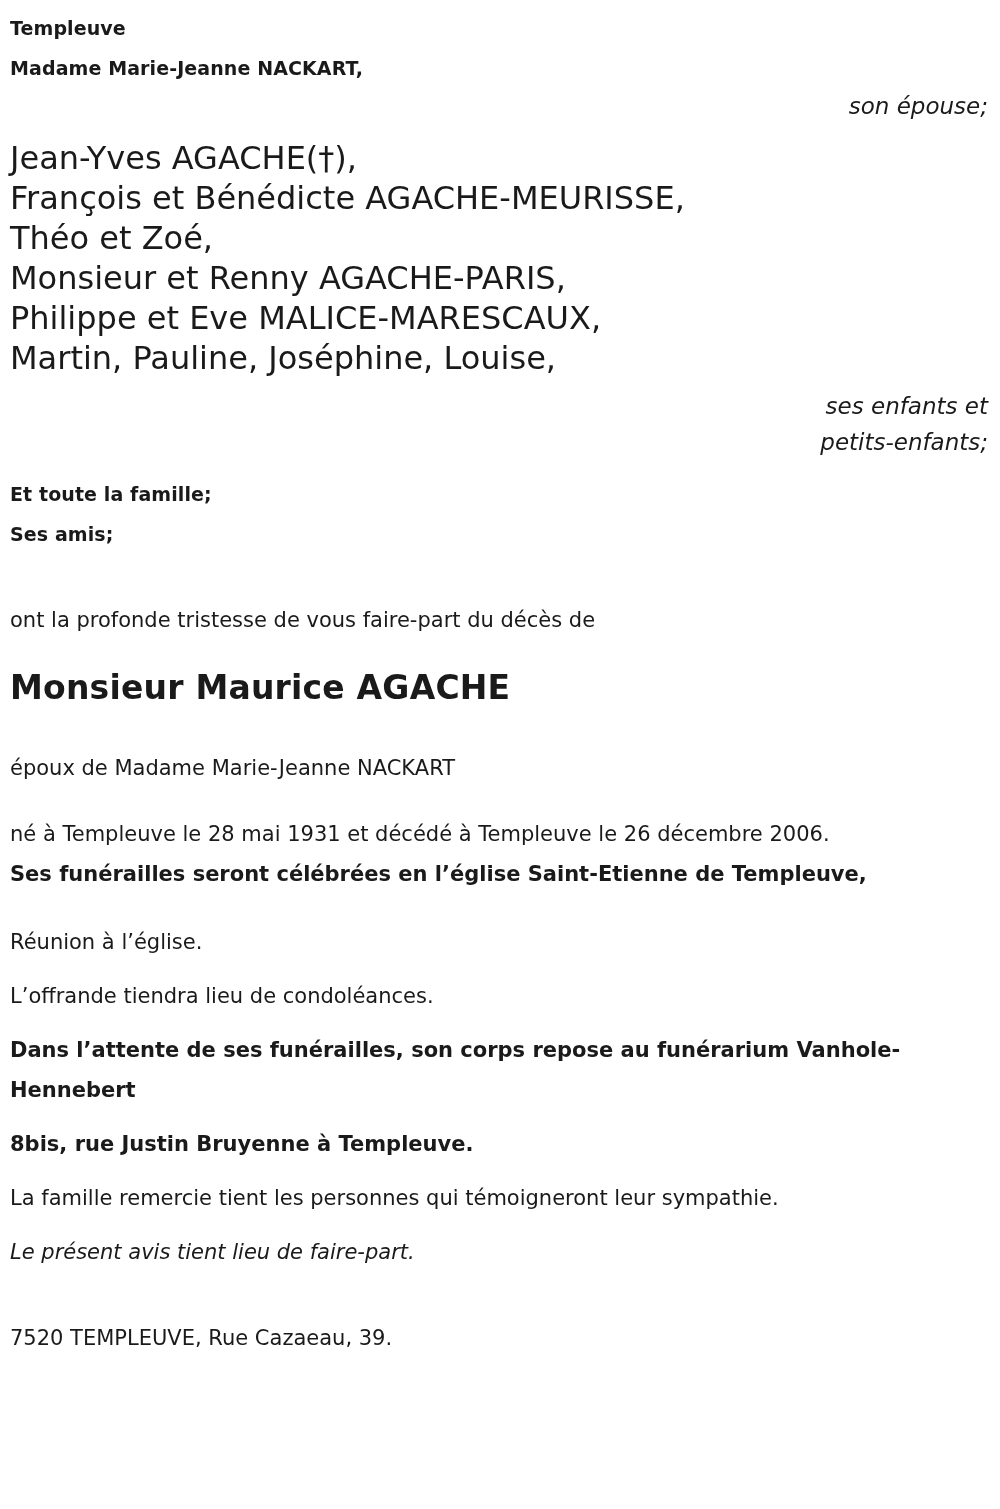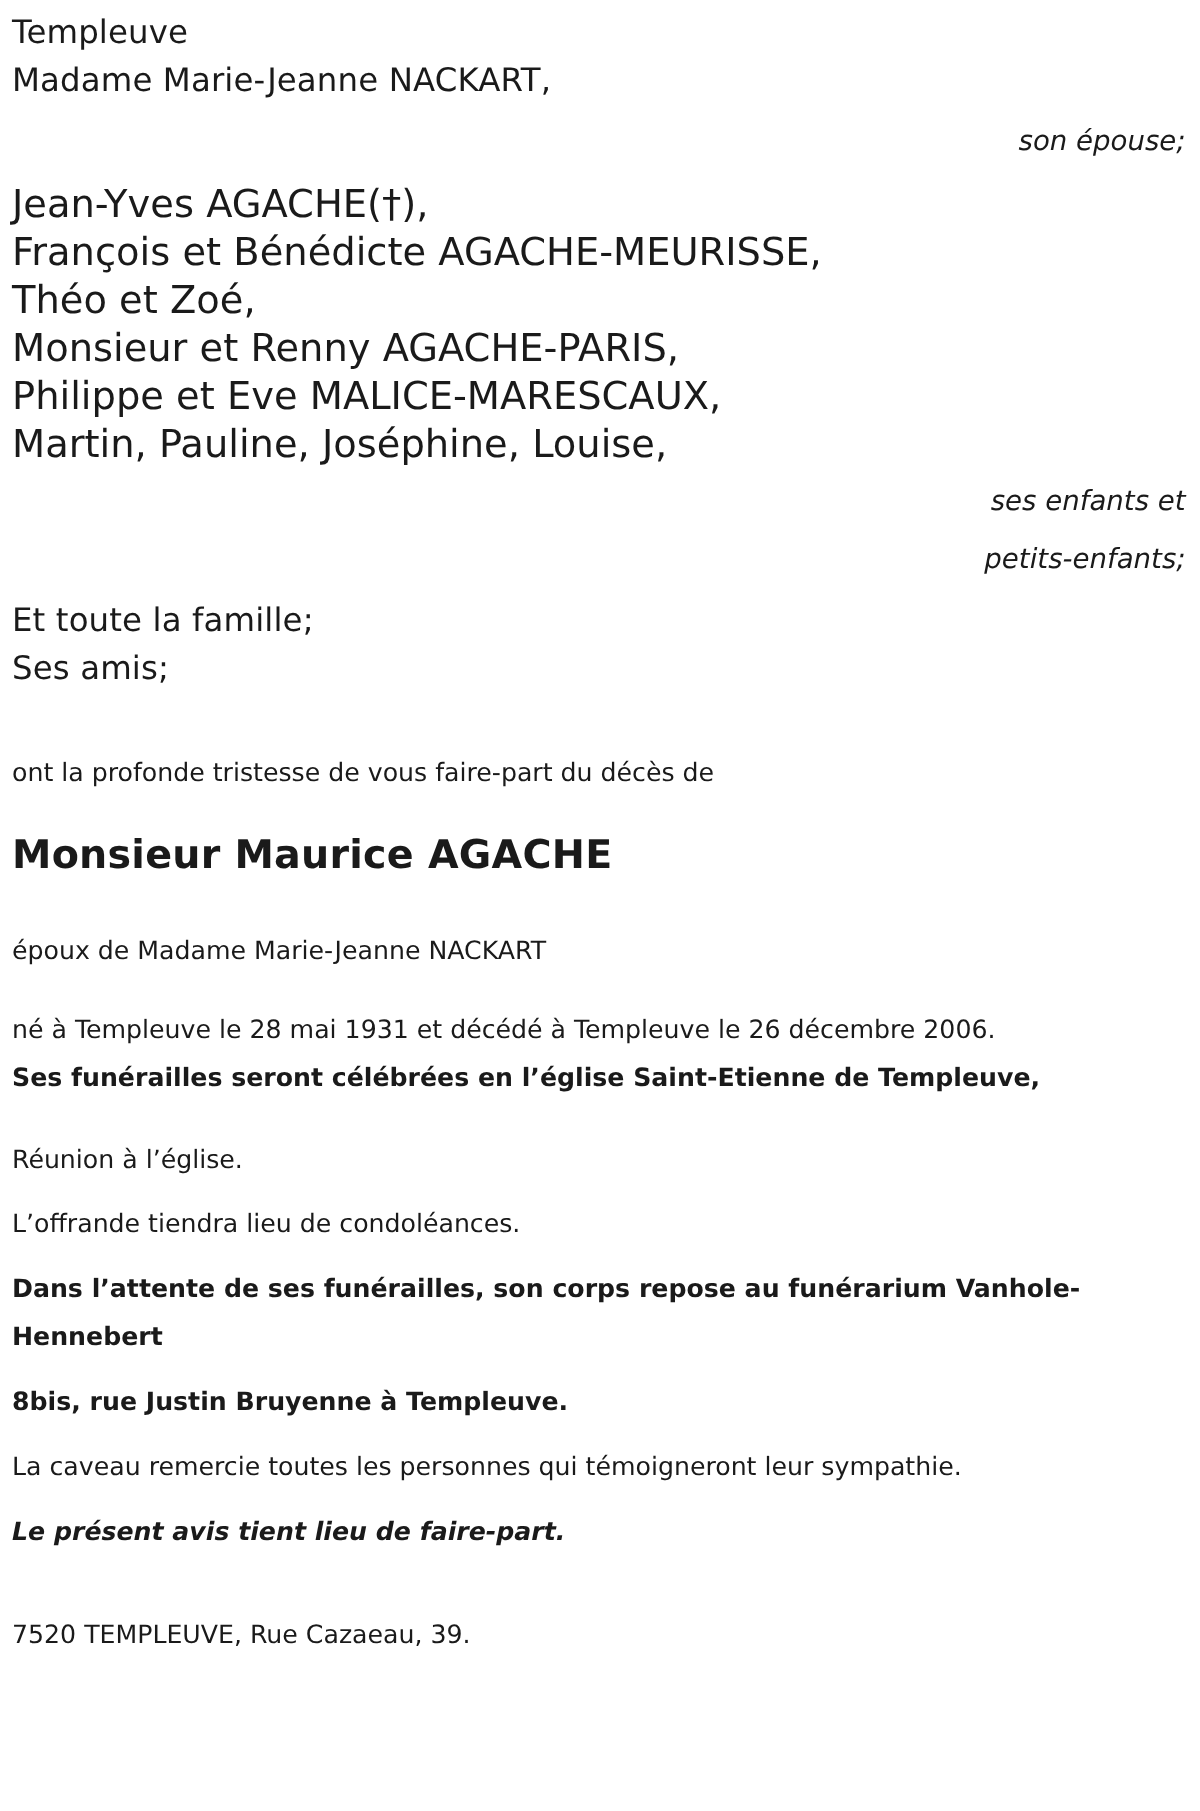--- a/index.html
+++ b/index.html
@@ -19,32 +19,32 @@
     box-sizing: border-box;
     width: 1000px;
     height: 1509px;
     padding: 8px 10px 0 10px;
     position: relative;
     overflow: hidden;
   }
 
   
   .ln {
-    font-size: 27px;
+    font-size: 19px;
     line-height: 40px;
     white-space: pre-wrap;
     letter-spacing: 0.1px;
+    font-weight: bold;
   }
   .right-note {
     text-align: right;
     font-style: italic;
     font-size: 23px;
     line-height: 36px;
     padding-right: 2px;
-    margin-top: 12px;
   }
   .gap-sm { height: 14px; }
   .gap-md { height: 26px; }
   .gap-lg { height: 38px; }
   .gap-xl { height: 46px; }
 
   .name-title {
     font-size: 33px;
     font-weight: 700;
     line-height: 44px;
@@ -53,21 +53,20 @@
   .para {
     font-size: 21px;
     line-height: 40px;
     max-width: 960px;
   }
   .para.b {
     font-weight: 700;
   }
   .para.i {
     font-style: italic;
-    font-weight: bold;
   }
   .block-list > div {
     font-size: 32px;
     line-height: 40px;
   }
 </style>
 </head>
 <body>
 
 <div class="page">
@@ -128,21 +127,21 @@
   <div class="gap-sm"></div>
 
   <div class="para b">Dans l’attente de ses funérailles, son corps repose au funérarium Vanhole-Hennebert</div>
 
   <div class="gap-sm"></div>
 
   <div class="para b">8bis, rue Justin Bruyenne à Templeuve.</div>
 
   <div class="gap-sm"></div>
 
-  <div class="para">La caveau remercie toutes les personnes qui témoigneront leur sympathie.</div>
+  <div class="para">La famille remercie tient les personnes qui témoigneront leur sympathie.</div>
 
   <div class="gap-sm"></div>
 
   <div class="para i">Le présent avis tient lieu de faire-part.</div>
 
   <div class="gap-xl"></div>
 
   <div class="para">7520 TEMPLEUVE, Rue Cazaeau, 39.</div>
 
 </div>

